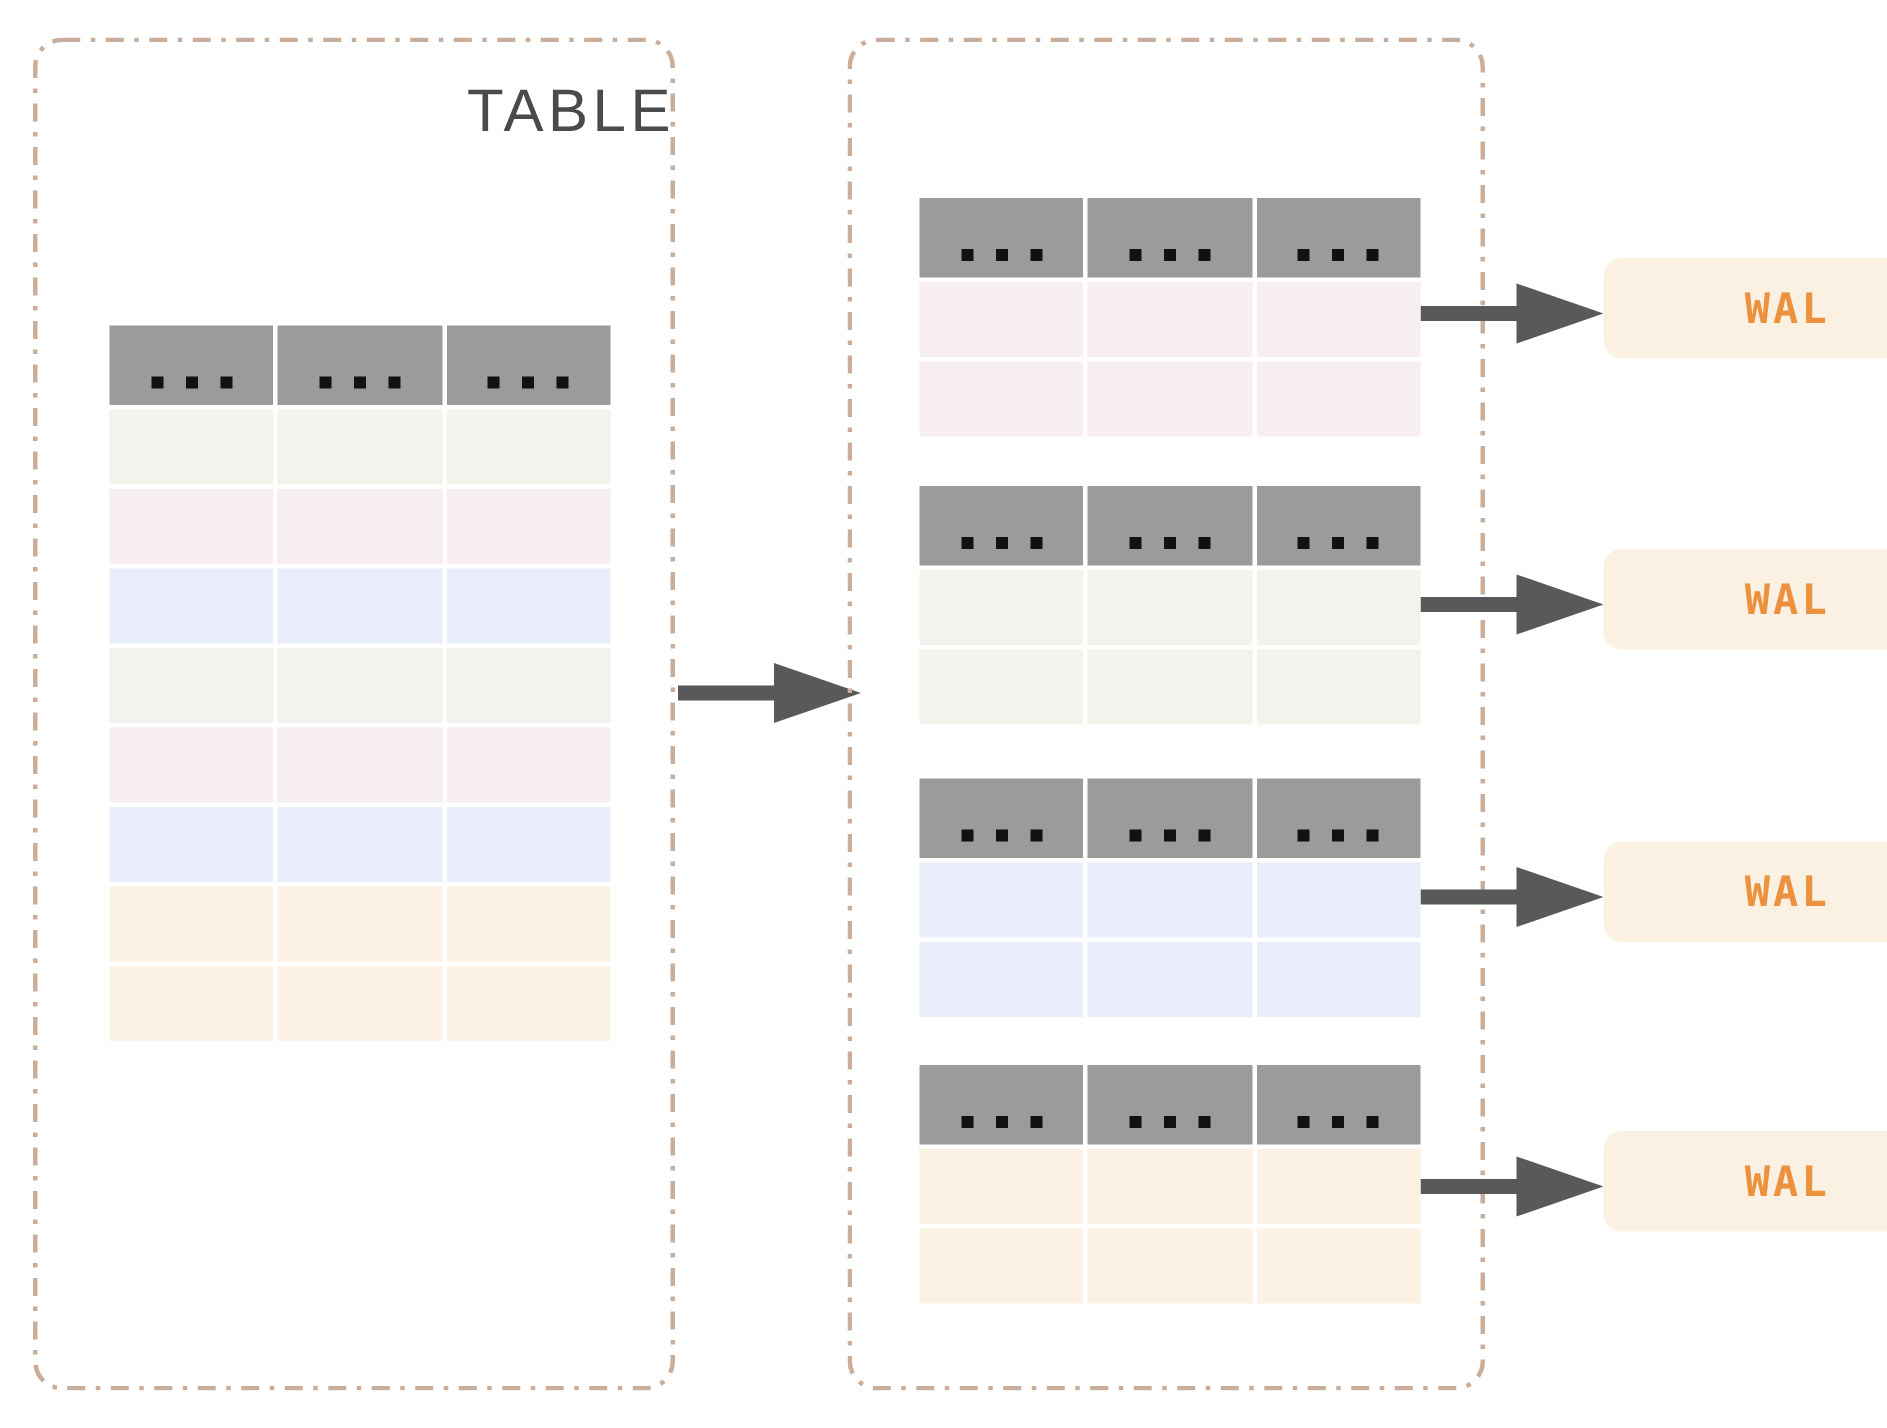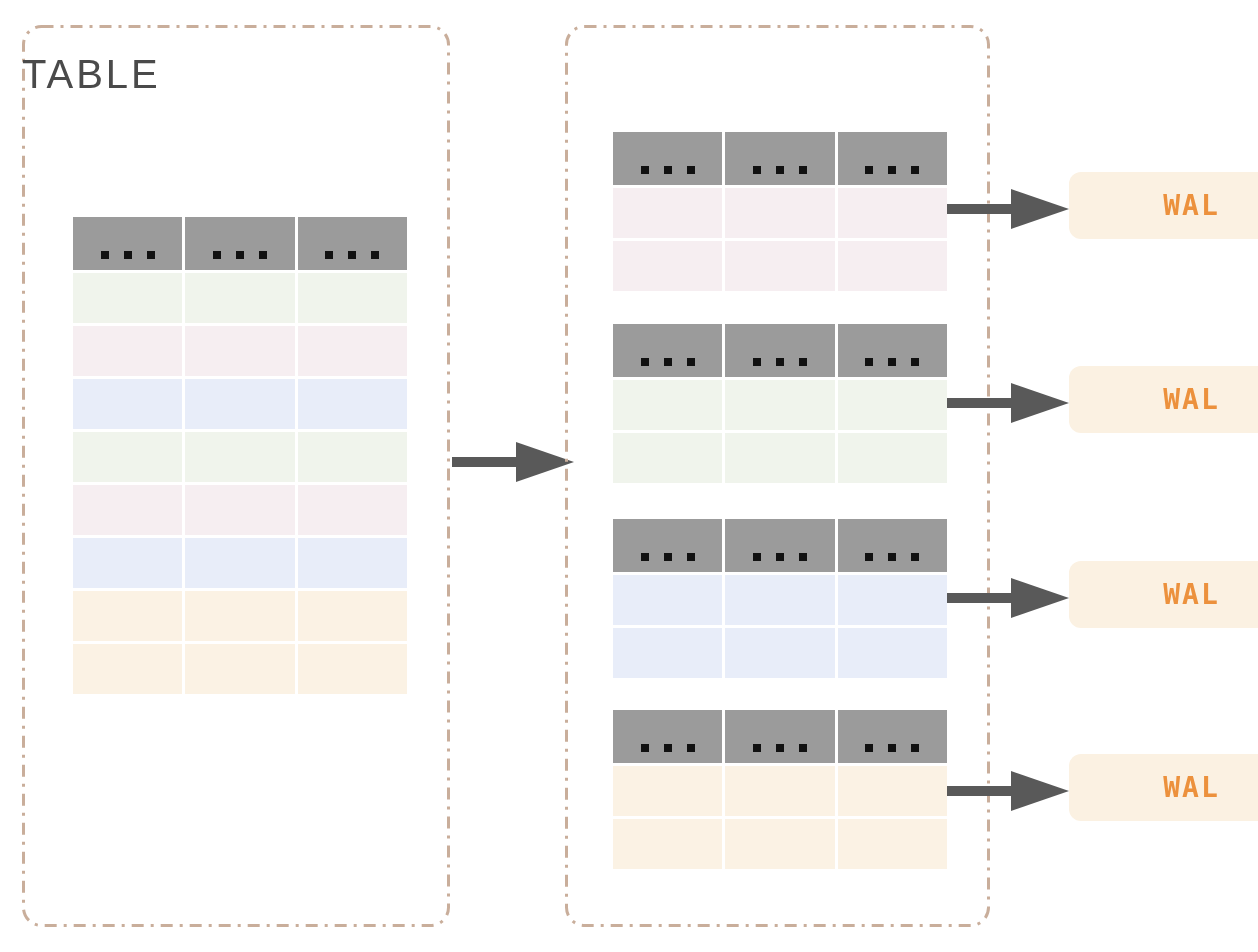--- a/index.html
+++ b/index.html
@@ -31,21 +31,21 @@
     stroke-width: 3;
     stroke-dasharray: 12 7 3 7;
   }
   .panel-left  { left: 22px;  width: 428px; }
   .panel-right { left: 565px; width: 425px; }
   .panel-title {
     position: absolute;
     top: 27px;
     left: 0;
     width: 100%;
-    text-align: left;
+    text-align: right;
     font-size: 40px;
     font-weight: 400;
     letter-spacing: 3px;
     color: var(--title-text, #4a4a4a);
   }
   
   .tbl {
     position: absolute;
     width: 334px;
     display: flex;

